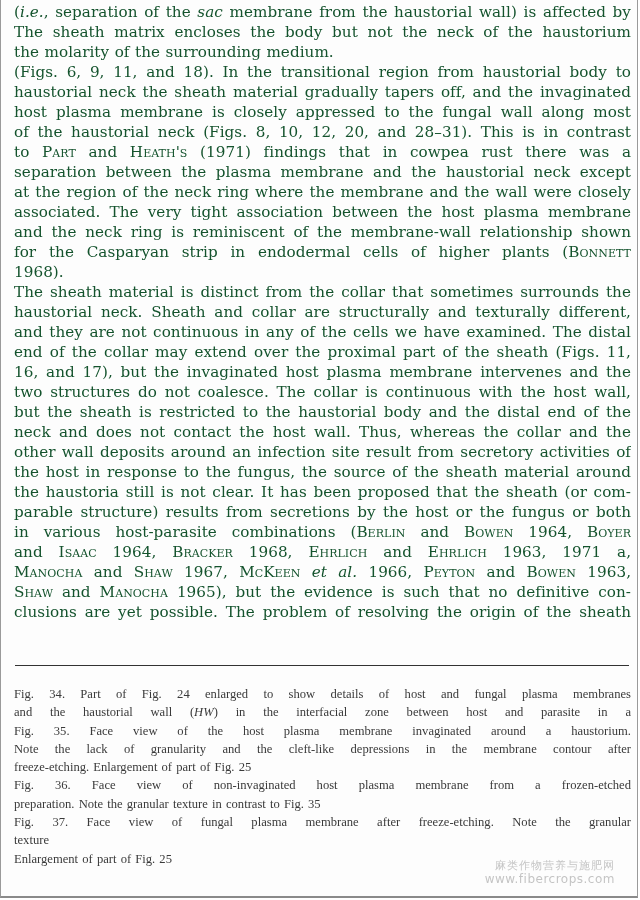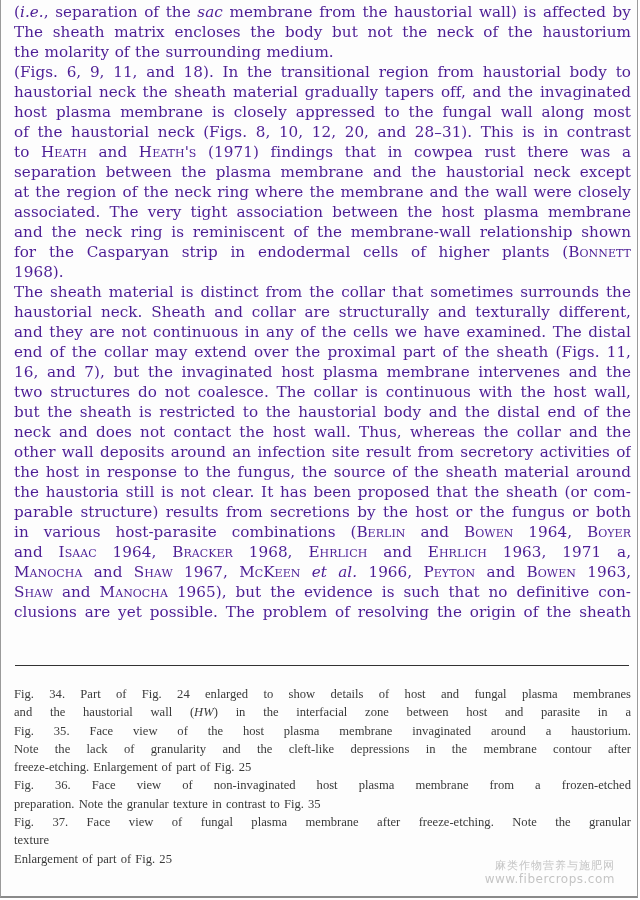--- a/index.html
+++ b/index.html
@@ -25,21 +25,21 @@
       box-sizing: border-box;
     }
     .body-text {
       position: absolute;
       left: 13px;
       top: 2px;
       width: 617px;
       font-family: "DejaVu Serif", "Liberation Serif", serif;
       font-size: 15.2px;
       line-height: 20px;
-      color: #4c1d95;
+      color: #14532d;
       letter-spacing: 0.05px;
       word-spacing: 0.6px;
     }
     .line {
       display: block;
       white-space: nowrap;
       text-align: justify;
       text-align-last: justify;
       height: 20px;
       overflow: hidden;
@@ -99,32 +99,32 @@
 
 <div class="page">
   <div class="body-text" id="body-text">
       <span class="line"><span>(</span><span class="it">i.e.</span><span>, separation of the </span><span class="it">sac</span><span> membrane from the haustorial wall) is affected by</span></span>
       <span class="line"><span>The sheath matrix encloses the body but not the neck of the haustorium</span></span>
       <span class="line last"><span>the molarity of the surrounding medium.</span></span>
       <span class="line"><span>(Figs. 6, 9, 11, and 18).  In the transitional region from haustorial body to</span></span>
       <span class="line"><span>haustorial neck the sheath material gradually tapers off, and the invaginated</span></span>
       <span class="line"><span>host plasma membrane is closely appressed to the fungal wall along most</span></span>
       <span class="line"><span>of the haustorial neck (Figs. 8, 10, 12, 20, and 28–31).  This is in contrast</span></span>
-      <span class="line"><span>to </span><span class="sc">Heath</span><span> and </span><span class="sc">Heath's</span><span> (1971) findings that in cowpea rust there was a</span></span>
+      <span class="line"><span>to </span><span class="sc">Part</span><span> and </span><span class="sc">Heath's</span><span> (1971) findings that in cowpea rust there was a</span></span>
       <span class="line"><span>separation between the plasma membrane and the haustorial neck except</span></span>
       <span class="line"><span>at the region of the neck ring where the membrane and the wall were closely</span></span>
       <span class="line"><span>associated.  The very tight association between the host plasma membrane</span></span>
       <span class="line"><span>and the neck ring is reminiscent of the membrane-wall relationship shown</span></span>
       <span class="line"><span>for the Casparyan strip in endodermal cells of higher plants (</span><span class="sc">Bonnett</span></span>
       <span class="line last"><span>1968).</span></span>
       <span class="line"><span>The sheath material is distinct from the collar that sometimes surrounds the</span></span>
       <span class="line"><span>haustorial neck.  Sheath and collar are structurally and texturally different,</span></span>
       <span class="line"><span>and they are not continuous in any of the cells we have examined.  The distal</span></span>
       <span class="line"><span>end of the collar may extend over the proximal part of the sheath (Figs. 11,</span></span>
-      <span class="line"><span>16, and 7), but the invaginated host plasma membrane intervenes and the</span></span>
+      <span class="line"><span>16, and 17), but the invaginated host plasma membrane intervenes and the</span></span>
       <span class="line"><span>two structures do not coalesce.  The collar is continuous with the host wall,</span></span>
       <span class="line"><span>but the sheath is restricted to the haustorial body and the distal end of the</span></span>
       <span class="line"><span>neck and does not contact the host wall.  Thus, whereas the collar and the</span></span>
       <span class="line"><span>other wall deposits around an infection site result from secretory activities of</span></span>
       <span class="line"><span>the host in response to the fungus, the source of the sheath material around</span></span>
       <span class="line"><span>the haustoria still is not clear.  It has been proposed that the sheath (or com-</span></span>
       <span class="line"><span>parable structure) results from secretions by the host or the fungus or both</span></span>
       <span class="line"><span>in various host-parasite combinations (</span><span class="sc">Berlin</span><span> and </span><span class="sc">Bowen</span><span> 1964, </span><span class="sc">Boyer</span></span>
       <span class="line"><span>and </span><span class="sc">Isaac</span><span> 1964, </span><span class="sc">Bracker</span><span> 1968, </span><span class="sc">Ehrlich</span><span> and </span><span class="sc">Ehrlich</span><span> 1963, 1971 a,</span></span>
       <span class="line"><span class="sc">Manocha</span><span> and </span><span class="sc">Shaw</span><span> 1967, </span><span class="sc">McKeen</span><span> </span><span class="it">et al.</span><span> 1966, </span><span class="sc">Peyton</span><span> and </span><span class="sc">Bowen</span><span> 1963,</span></span>

